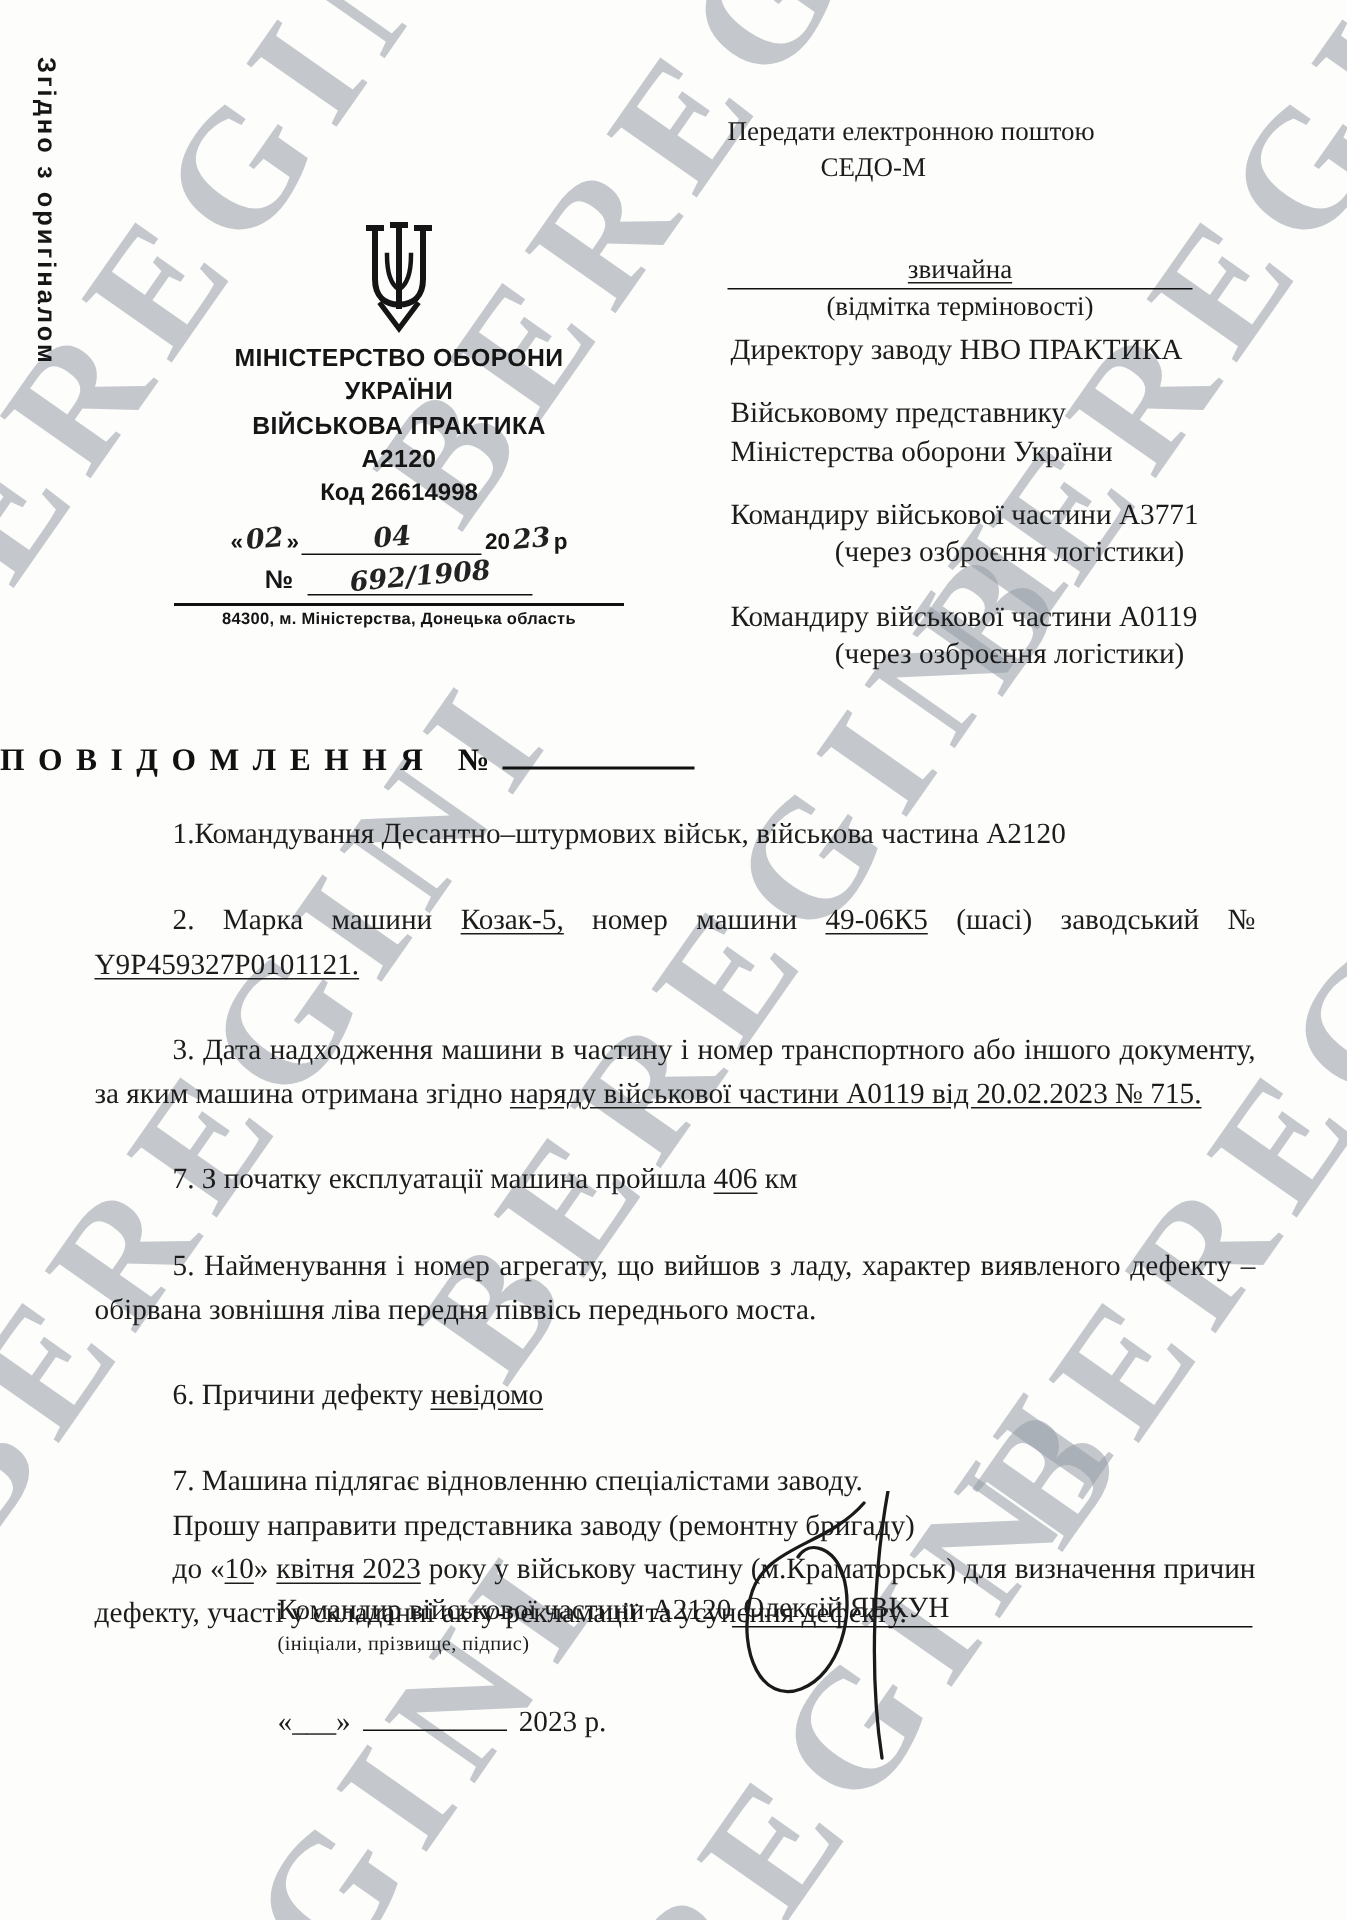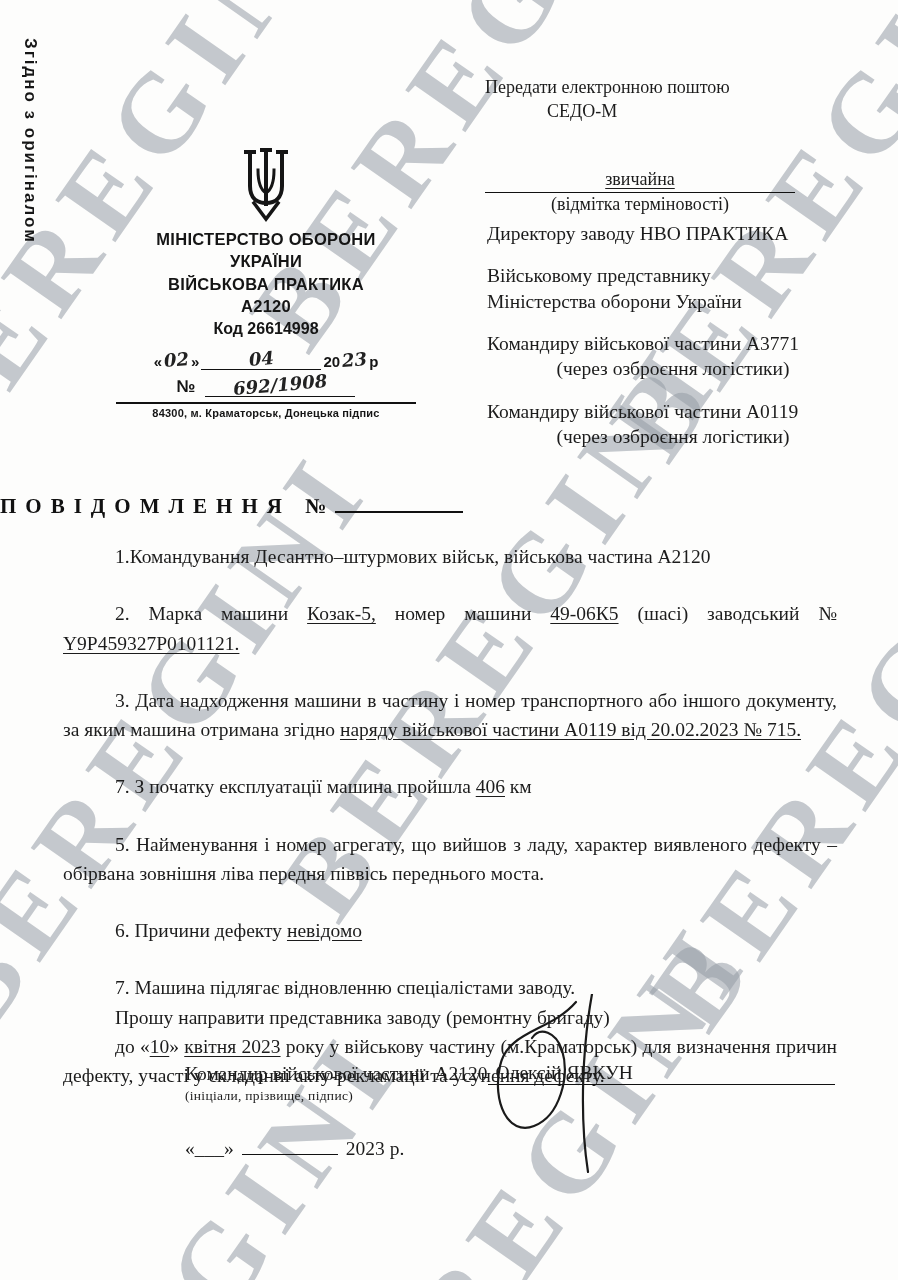--- a/index.html
+++ b/index.html
@@ -119,21 +119,21 @@
         <span>»</span>
       <span class="fill-line" style="min-width:120px;"><span class="hand">04</span></span>
       <span>20</span>
         <span class="hand">23</span>
         <span>р</span>
     </div>
     <div class="num-row">
       <span>№</span>
       <span class="fill-line"><span class="hand">692/1908</span></span>
     </div>
-    <div class="addr">84300, м. Краматорськ, Донецька підпис</div>
+    <div class="addr">84300, м. Міністерства, Донецька область</div>
   </div>
 
   <div class="delivery">
     <div>Передати електронною поштою</div>
     <div class="sedo">СЕДО-М</div>
     <div class="urgency"><span>звичайна</span></div>
     <div class="urgency-caption">(відмітка терміновості)</div>
   </div>
 
   <div class="recipients">

